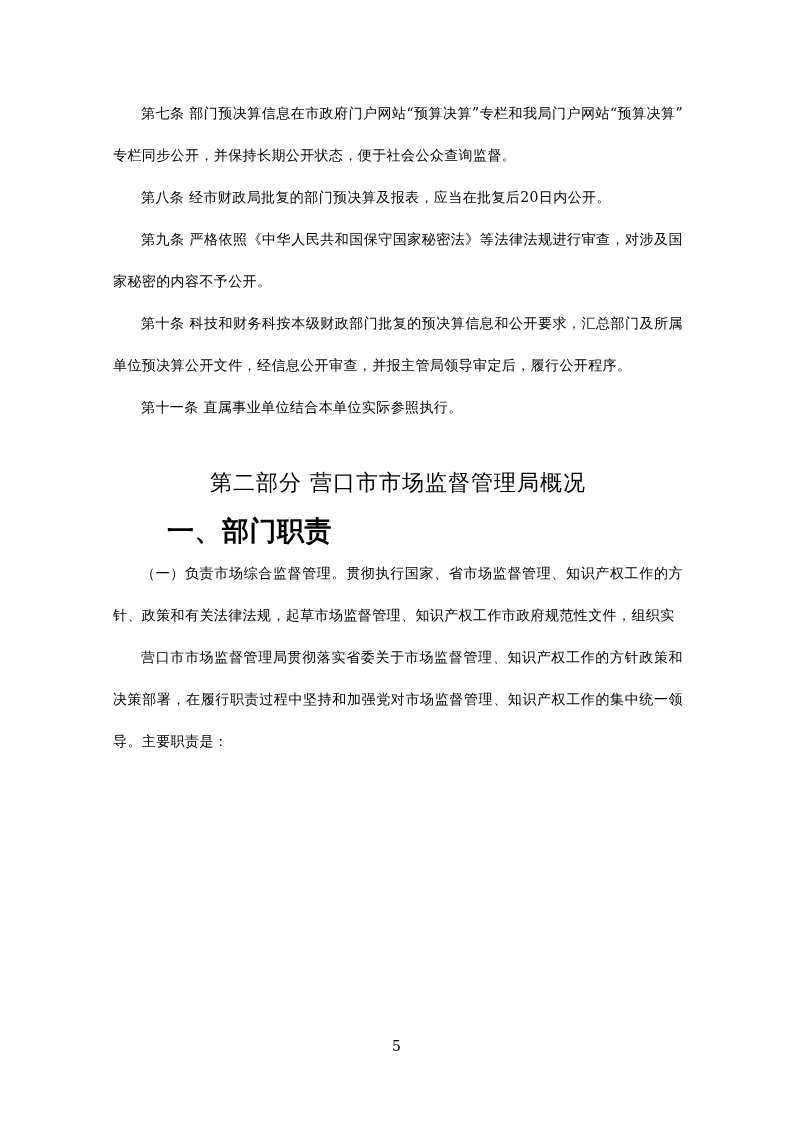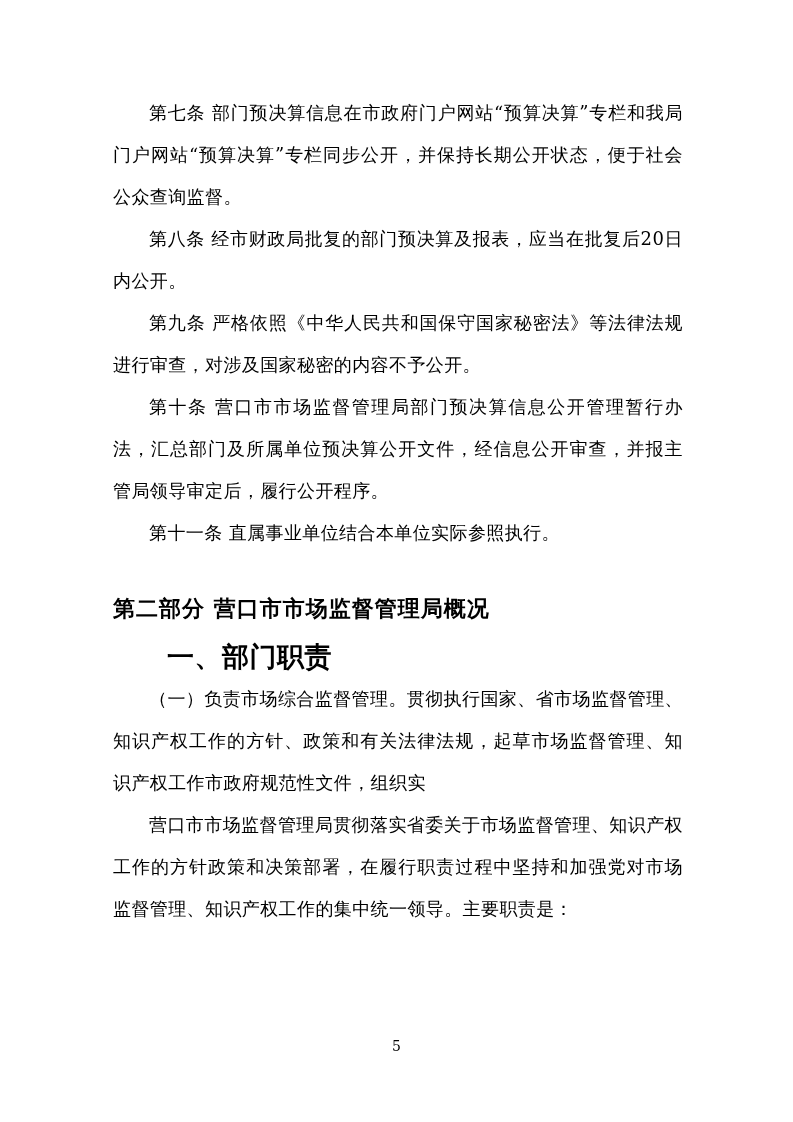--- a/index.html
+++ b/index.html
@@ -21,33 +21,34 @@
     overflow: hidden;
   }
   .content {
     position: absolute;
     left: 113px;
     top: 92px;
     width: 570px;
   }
   p.body-par {
     margin: 0 0 0 0;
-    font-size: 18px;
+    font-size: 14px;
     line-height: 42px;
     text-align: justify;
     text-justify: inter-ideograph;
     text-indent: 2em;
     letter-spacing: 0.4px;
     font-family: "DejaVu Serif", "Liberation Serif", serif;
   }
   h2.section-title {
     margin: 34px 0 6px 0;
     font-size: 22px;
     line-height: 42px;
-    font-weight: bold;
+    font-weight: normal;
+    text-align: center;
     letter-spacing: 1px;
     font-family: "DejaVu Sans", "Liberation Sans", sans-serif;
   }
   h3.sub-title {
     margin: 4px 0 0 0;
     font-size: 27px;
     line-height: 42px;
     font-weight: bold;
     text-indent: 2em;
     letter-spacing: 0.5px;
@@ -66,21 +67,21 @@
 </style>
 </head>
 <body>
 
 <div class="page">
   <div class="content">
 
     <p class="body-par">第七条 部门预决算信息在市政府门户网站“预算决算”专栏和我局门户网站“预算决算”专栏同步公开，并保持长期公开状态，便于社会公众查询监督。</p>
     <p class="body-par">第八条 经市财政局批复的部门预决算及报表，应当在批复后20日内公开。</p>
     <p class="body-par">第九条 严格依照《中华人民共和国保守国家秘密法》等法律法规进行审查，对涉及国家秘密的内容不予公开。</p>
-    <p class="body-par">第十条 营口市市场监督管理局部门预决算信息公开管理暂行办法，汇总部门及所属单位预决算公开文件，经信息公开审查，并报主管局领导审定后，履行公开程序。</p>
+    <p class="body-par">第十条 科技和财务科按本级财政部门批复的预决算信息和公开要求，汇总部门及所属单位预决算公开文件，经信息公开审查，并报主管局领导审定后，履行公开程序。</p>
     <p class="body-par">第十一条 直属事业单位结合本单位实际参照执行。</p>
 
     <h2 class="section-title">第二部分 营口市市场监督管理局概况</h2>
     <h3 class="sub-title">一、部门职责</h3>
 
     <p class="body-par">（一）负责市场综合监督管理。贯彻执行国家、省市场监督管理、知识产权工作的方针、政策和有关法律法规，起草市场监督管理、知识产权工作市政府规范性文件，组织实</p>
     <p class="body-par">营口市市场监督管理局贯彻落实省委关于市场监督管理、知识产权工作的方针政策和决策部署，在履行职责过程中坚持和加强党对市场监督管理、知识产权工作的集中统一领导。主要职责是：</p>
 
   </div>
 

